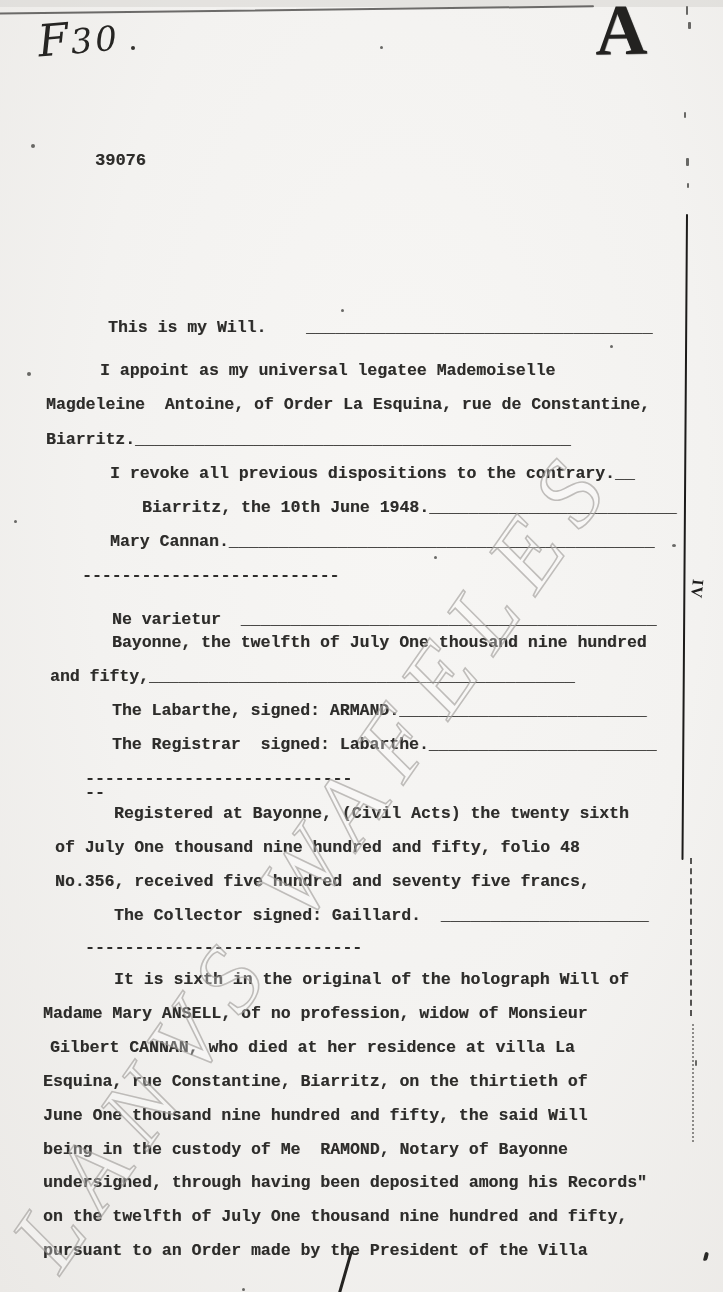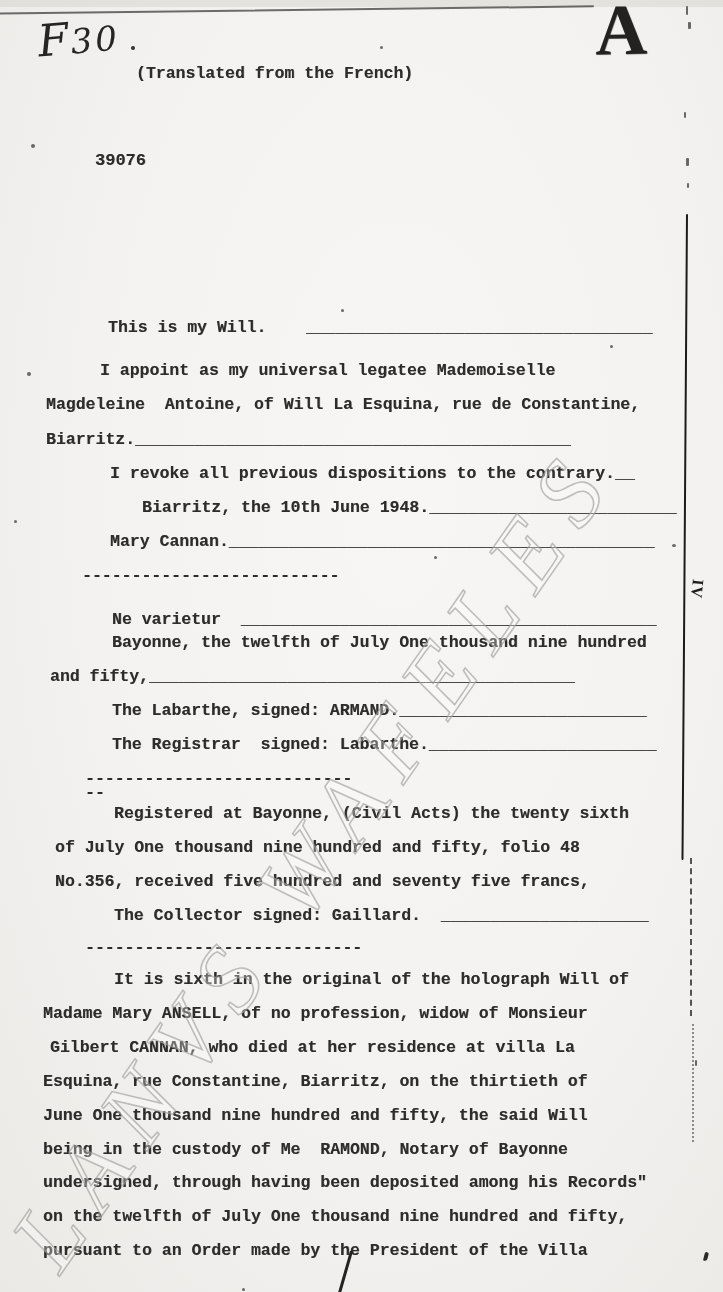--- a/index.html
+++ b/index.html
@@ -78,29 +78,28 @@
   <div class="scan-band"></div>
   <div class="scan-line"></div>
 
   <div class="hand-f30">
     <span>F</span><span class="num">30</span>
   </div>
   <div class="hand-dot"></div>
 
   <div class="stamp-a">A</div>
 
-  <div class="header-note">(Translated from the French)</div>
 
   <div class="case-number">39076</div>
 
 
   <div id="body-lines">
       <div class="tline" style="left: 108px; top: 318px;">This is my Will.    ___________________________________</div>
       <div class="tline" style="left: 100px; top: 361px;">I appoint as my universal legatee Mademoiselle</div>
-      <div class="tline" style="left: 46px; top: 395px;">Magdeleine  Antoine, of Will La Esquina, rue de Constantine,</div>
+      <div class="tline" style="left: 46px; top: 395px;">Magdeleine  Antoine, of Order La Esquina, rue de Constantine,</div>
       <div class="tline" style="left: 46px; top: 430px;">Biarritz.____________________________________________</div>
       <div class="tline" style="left: 110px; top: 464px;">I revoke all previous dispositions to the contrary.__</div>
       <div class="tline" style="left: 110px; top: 498px; margin-left: 32px;">Biarritz, the 10th June 1948._________________________</div>
       <div class="tline" style="left: 110px; top: 532px;">Mary Cannan.___________________________________________</div>
       <div class="tline" style="left: 82px; top: 566px;">--------------------------</div>
       <div class="tline" style="left: 112px; top: 610px;">Ne varietur  __________________________________________</div>
       <div class="tline" style="left: 112px; top: 633px;">Bayonne, the twelfth of July One thousand nine hundred</div>
       <div class="tline" style="left: 50px; top: 667px;">and fifty,___________________________________________</div>
       <div class="tline" style="left: 112px; top: 701px;">The Labarthe, signed: ARMAND._________________________</div>
       <div class="tline" style="left: 112px; top: 735px;">The Registrar  signed: Labarthe._______________________</div>

